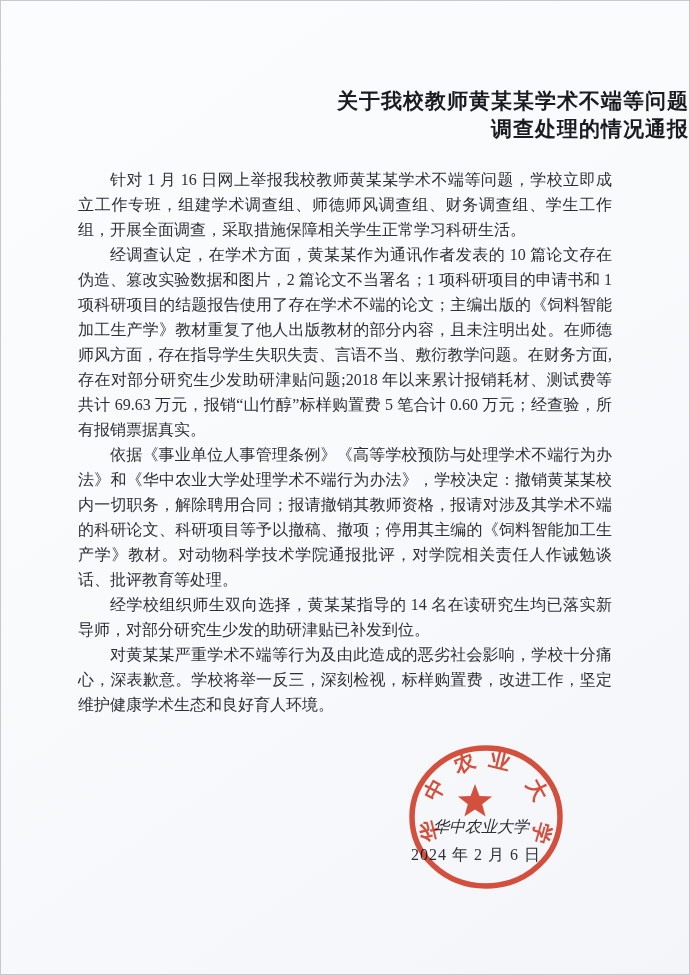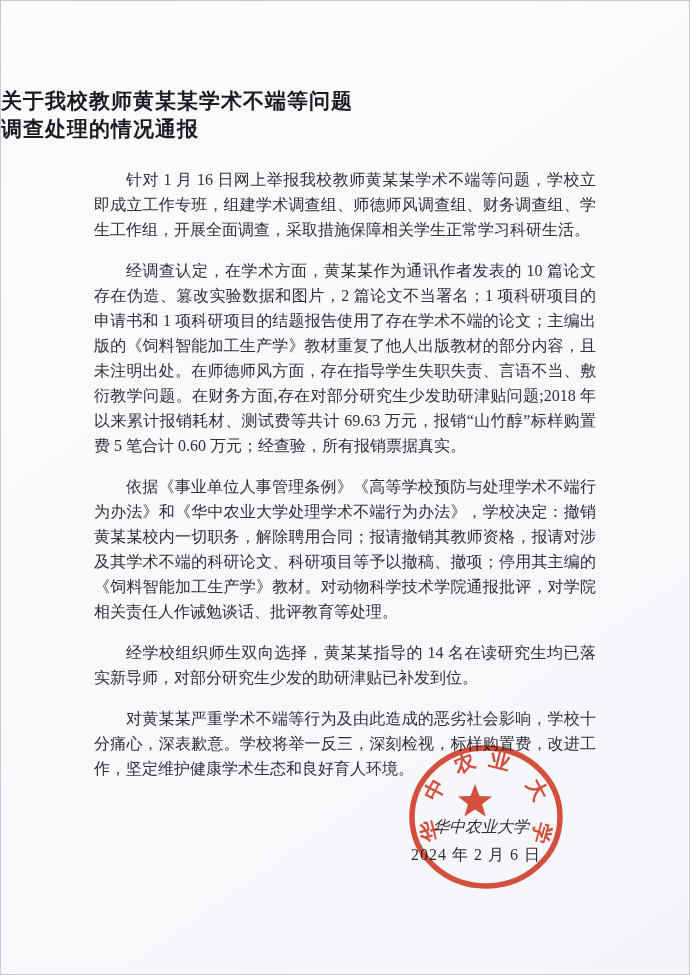--- a/index.html
+++ b/index.html
@@ -14,39 +14,39 @@
   .page {
     position: relative;
     width: 690px;
     height: 975px;
     border: 1px solid #c6cad0;
     background: linear-gradient(145deg, #fbfcfe 0%, #f8fafc 45%, #f3f5f8 100%);
     overflow: hidden;
   }
   .title-block {
     padding-top: 86px;
-    text-align: left;
+    text-align: right;
   }
   .title-line {
     font-size: 21px;
     line-height: 28px;
     font-weight: bold;
     color: #1b1c20;
     letter-spacing: 1px;
   }
   .content {
     margin: 24px auto 0 auto;
     width: 534px;
     font-size: 16px;
     line-height: 25px;
     color: #2e3036;
     text-align: justify;
   }
   .content p {
-    margin: 16px;
+    margin: 0;
     text-indent: 2em;
   }
   .signature {
     position: absolute;
     top: 813px;
     right: 160px;
     font-size: 16px;
     line-height: 25px;
     color: #2e3036;
     font-style: italic;

